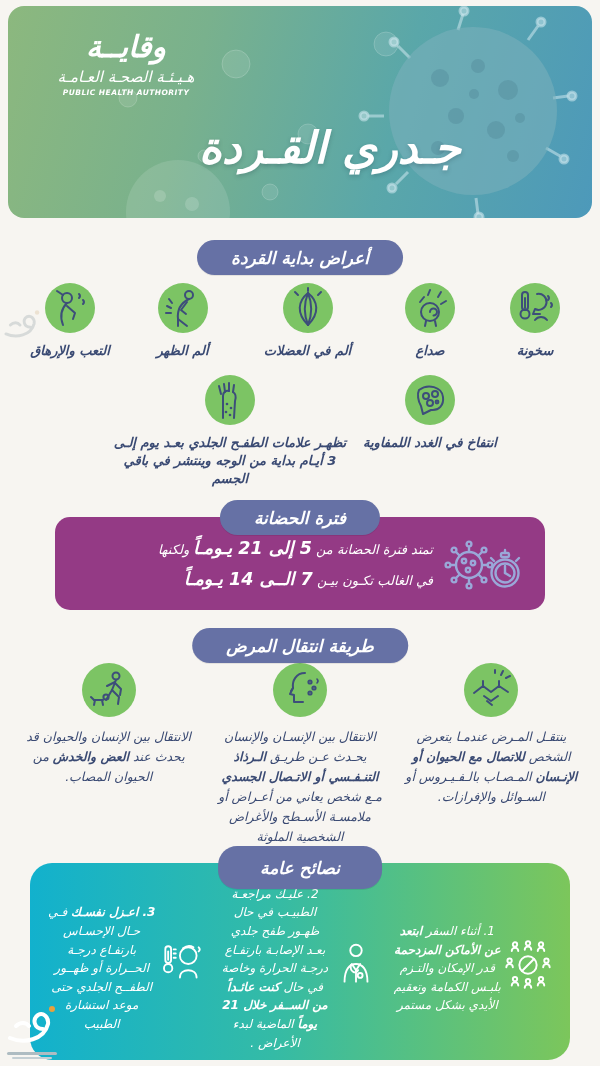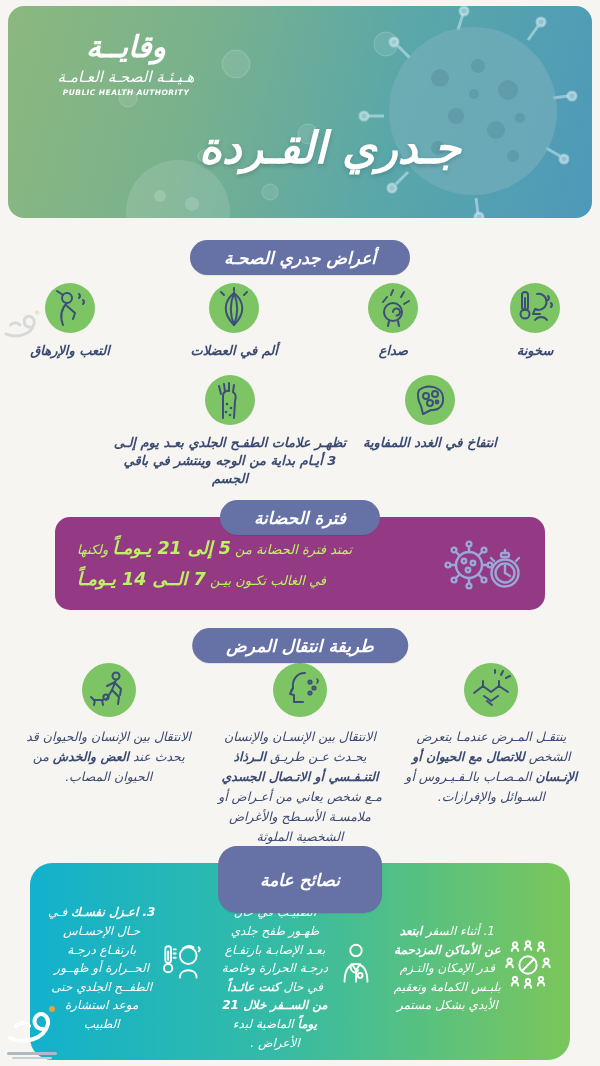--- a/index.html
+++ b/index.html
@@ -31,21 +31,21 @@
   .sym-circle svg{overflow:visible;}
   .sym-label{margin-top:9px;font-size:13px;font-weight:bold;color:#3a4a73;line-height:1.4;}
   .sym-abs{position:absolute;display:flex;flex-direction:column;align-items:center;text-align:center;}
   .lymph-item{top:375px;right:95px;width:150px;}
   .rash-item{top:375px;right:250px;width:240px;}
 
   
   .incubation-box{position:absolute;top:517px;left:55px;right:55px;height:93px;border-radius:15px;background:#943a85;
         display:flex;align-items:center;padding:0 16px 0 22px;box-sizing:border-box;gap:8px;}
   .inc-icon{flex:0 0 auto;margin-top:4px;}
-  .inc-text{flex:1;text-align:left;color:#bef264;font-size:13px;line-height:1.75;}
+  .inc-text{flex:1;text-align:right;color:#ffffff;font-size:13px;line-height:1.75;}
   .inc-text .b{font-size:17.5px;}
 
   
   .trans-row{position:absolute;top:663px;left:20px;right:20px;display:flex;justify-content:space-between;gap:14px;}
   .trans-col{flex:1;display:flex;flex-direction:column;align-items:center;text-align:center;}
   .trans-col .sym-circle{width:54px;height:54px;}
   .trans-p{margin-top:10px;font-size:12.5px;color:#3a4a73;line-height:1.6;}
 
   
   .tips-box{position:absolute;top:863px;left:30px;right:30px;height:197px;border-radius:22px;
@@ -114,21 +114,21 @@
       </g>
     </svg>
     <div class="logo">
       <div class="brand">وقايــة</div>
       <div class="org-ar">هـيـئـة الصحـة العـامـة</div>
       <div class="org-en">PUBLIC HEALTH AUTHORITY</div>
     </div>
     <div class="hero-title">جـدري القـردة</div>
   </div>
 
-  <div class="pill" style="top:240px;">أعراض جدري الصحـة</div>
+  <div class="pill" style="top:240px;">أعراض بداية القردة</div>
 
   <div class="sym-row1">
     <div class="sym-item w90">
       <div class="sym-circle">
         <svg width="40" height="40" viewBox="0 0 40 40" fill="none" stroke="#3d4e7a" stroke-width="2" stroke-linecap="round" stroke-linejoin="round">
           <rect x="7" y="4" width="6" height="18" rx="3"></rect>
             <line x1="10" y1="10" x2="10" y2="20"></line>
             <circle cx="10" cy="26" r="4.5"></circle>
           <path d="M22 6 a8 8 0 1 1 -2 15 l-2 5 h7"></path>
             <path d="M20 32 c3 -4 9 -4 12 0"></path>
@@ -158,20 +158,34 @@
         <svg width="40" height="40" viewBox="0 0 40 40" fill="none" stroke="#3d4e7a" stroke-width="2" stroke-linecap="round" stroke-linejoin="round">
           <path d="M20 5 C10 13 8 25 20 37 C32 25 30 13 20 5 Z"></path>
           <path d="M20 5 C16 15 16 27 20 37"></path>
             <path d="M20 5 C24 15 24 27 20 37"></path>
           <path d="M7 4 l3 3"></path>
             <path d="M33 4 l-3 3"></path>
             <path d="M20 0 v3"></path>
         </svg>
       </div>
       <div class="sym-label">ألم في العضلات</div>
+    </div>
+    <div class="sym-item w95">
+      <div class="sym-circle">
+        <svg width="40" height="40" viewBox="0 0 40 40" fill="none" stroke="#3d4e7a" stroke-width="2" stroke-linecap="round" stroke-linejoin="round">
+          <circle cx="26" cy="7" r="4"></circle>
+            <path d="M26 11 C18 15 14 22 15 31 L15 38"></path>
+          <path d="M24 14 L18 22 L23 26"></path>
+            <path d="M15 31 L24 38"></path>
+          <path d="M8 20 l-4 -2"></path>
+            <path d="M8 25 h-5"></path>
+            <path d="M9 15 l-3 -4"></path>
+        </svg>
+      </div>
+      <div class="sym-label">ألم الظهر</div>
     </div>
     <div class="sym-item w100">
       <div class="sym-circle">
         <svg width="40" height="40" viewBox="0 0 40 40" fill="none" stroke="#3d4e7a" stroke-width="2" stroke-linecap="round" stroke-linejoin="round">
           <circle cx="17" cy="10" r="5"></circle>
             <path d="M13 7 L7 3"></path>
           <path d="M17 15 C11 21 10 29 13 37"></path>
             <path d="M17 18 L25 25 L23 31"></path>
           <path d="M29 6 q2 2 0 4"></path>
             <path d="M33 12 q2 2 0 4"></path>
@@ -296,21 +310,21 @@
             <path d="M7 31 l-1 5"></path>
             <path d="M14 31 l1 5"></path>
             <circle cx="18" cy="28" r="2.6"></circle>
             <path d="M6 31 l-3 -3"></path>
         </svg>
       </div>
       <div class="trans-p"><span>الانتقال بين الإنسان والحيوان قد يحدث عند </span><span class="b">العض والخدش</span><span> من الحيوان المصاب.</span></div>
     </div>
   </div>
 
-  <div class="pill" style="top:846px;padding:16px 42px;">نصائح عامة</div>
+  <div class="pill" style="top:846px;padding:4px 42px;">نصائح عامة</div>
   <div class="tips-box">
     <div class="tip-col">
       <div class="tip-icon">
         <svg width="52" height="50" viewBox="0 0 48 46" fill="none" stroke="#ffffff" stroke-width="1.8" stroke-linecap="round" stroke-linejoin="round">
           <circle cx="24" cy="23" r="8"></circle>
             <line x1="18.5" y1="28.5" x2="29.5" y2="17.5"></line>
           <g>
             <circle cx="12" cy="4" r="2"></circle>
               <path d="M9 10 a3 3 0 0 1 6 0"></path>
             <circle cx="24" cy="3" r="2"></circle>

